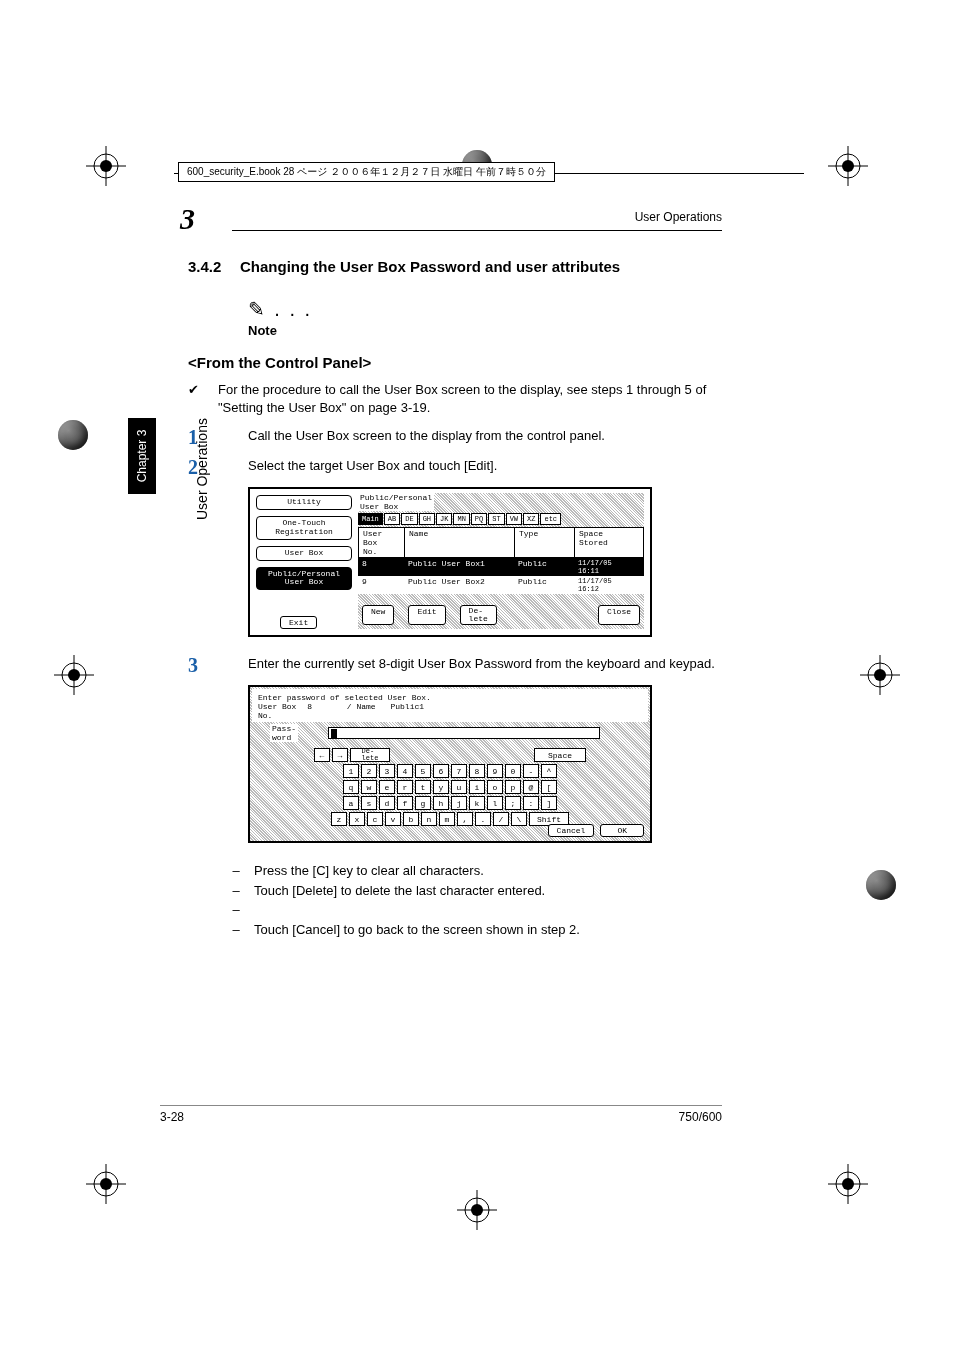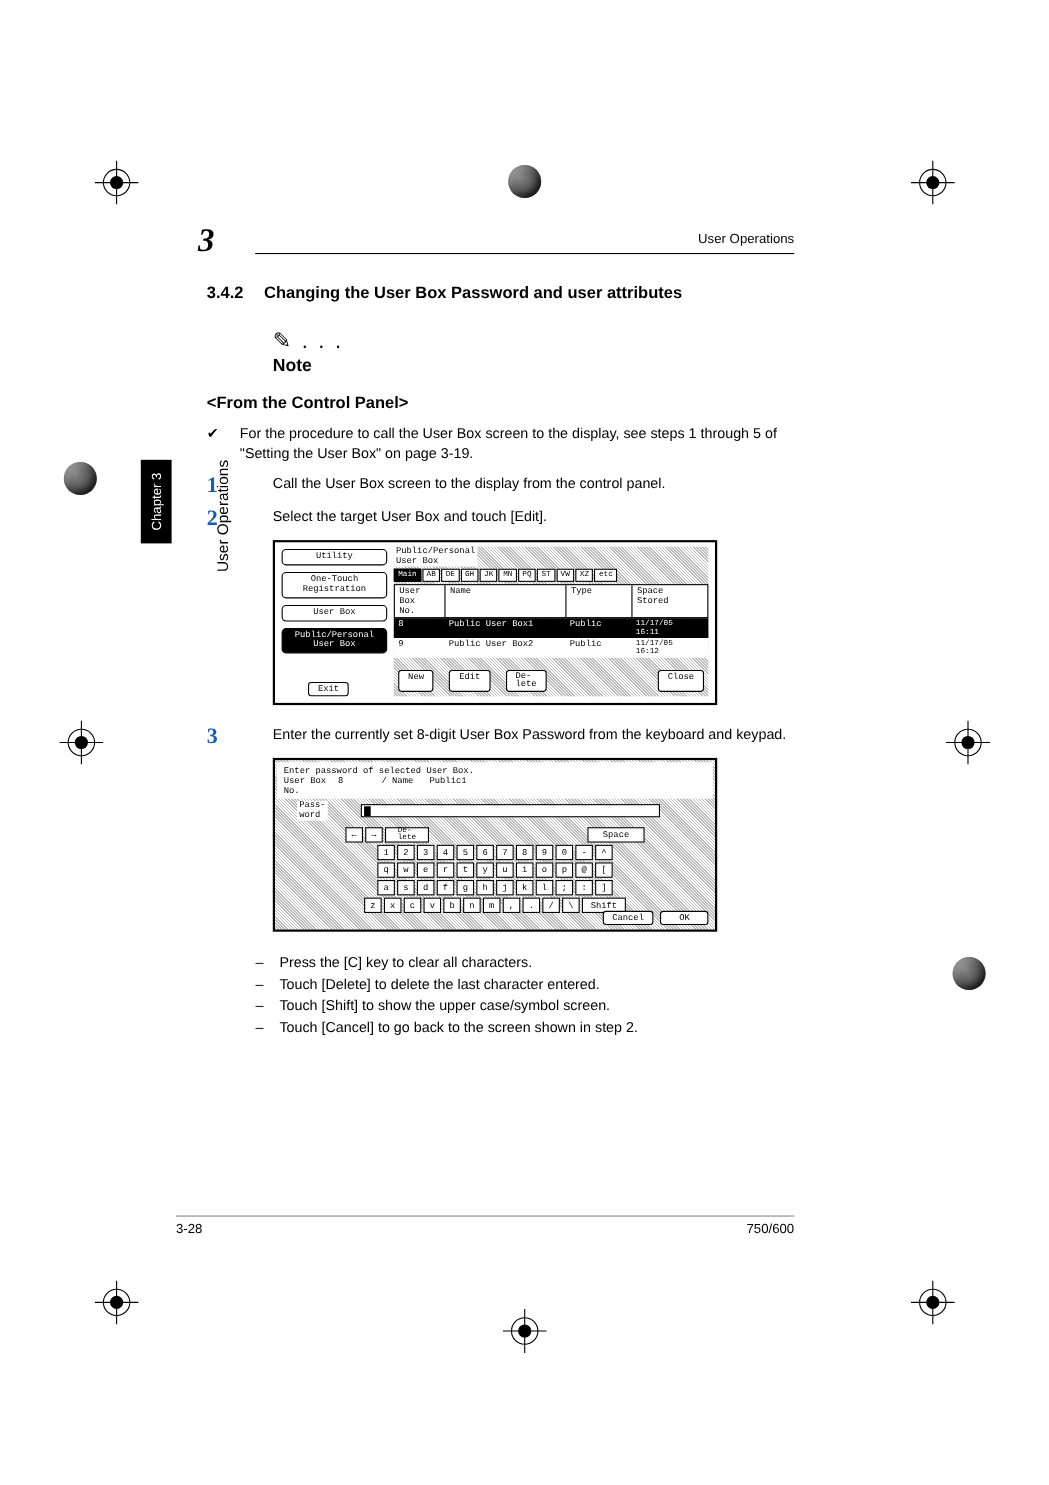--- a/index.html
+++ b/index.html
@@ -35,21 +35,21 @@
   .side-tab { position: absolute; left: 128px; top: 418px; width: 28px; height: 76px; background: #000; color: #fff; font-size: 12px; display: flex; align-items: center; justify-content: center; }
   .side-tab span { transform: rotate(-90deg); white-space: nowrap; }
   .side-label { position: absolute; left: 134px; top: 520px; font-size: 14px; transform: rotate(-90deg); transform-origin: left top; white-space: nowrap; }
   .side-label-inner { position: relative; top: 60px; }
 
   .content { position: absolute; top: 258px; left: 188px; right: 232px; }
   .sec-title { font-size: 15px; font-weight: bold; margin-bottom: 22px; }
   .sec-num { display: inline-block; width: 52px; }
   .note-block { margin-left: 60px; margin-bottom: 16px; }
   .note-icon { font-size: 20px; letter-spacing: 2px; margin-bottom: 2px; }
-  .note-word { font-size: 16px; font-weight: bold; margin-bottom: 4px; }
+  .note-word { font-size: 13px; font-weight: bold; margin-bottom: 4px; }
   .note-text { font-size: 13px; font-style: italic; line-height: 1.35; }
   .subhead { font-size: 15px; font-weight: bold; margin: 14px 0 10px 0; }
   .bullet, .step { display: flex; font-size: 13px; line-height: 1.4; margin-bottom: 10px; }
   .bullet .mk { width: 30px; flex: none; }
   .bullet .tx, .step .tx { flex: 1; }
   .step .sn { width: 30px; flex: none; font-size: 20px; font-weight: bold; font-family: Georgia, serif; color: #1a5fa8; line-height: 1; }
   .step .indent { width: 30px; flex: none; }
   .sub { display: flex; font-size: 13px; line-height: 1.5; margin-left: 30px; }
   .sub .dash { width: 36px; flex: none; text-align: center; }
 
@@ -147,20 +147,24 @@
         <circle cx="20" cy="20" r="12" fill="none" stroke="#000"></circle>
         <circle cx="20" cy="20" r="6" fill="#000"></circle>
         <line x1="20" y1="0" x2="20" y2="40" stroke="#000"></line>
         <line x1="0" y1="20" x2="40" y2="20" stroke="#000"></line>
       </svg>
     </div>
 <div class="hole hole-t"></div>
 <div class="hole hole-l"></div>
 <div class="hole hole-r"></div>
 
+<div class="hdrbar">
+  <div class="line"></div>
+  <div class="box">600_security_E.book 28 ページ ２００６年１２月２７日 水曜日 午前７時５０分</div>
+</div>
 
 <div class="rhead">User Operations</div>
 <div class="rhead-rule"></div>
 <div class="bignum">3</div>
 
 <div class="side-tab">
       <span>Chapter 3</span>
     </div>
 <div class="side-label"><span class="side-label-inner">User Operations</span></div>
 
@@ -350,21 +354,20 @@
   <div class="sub">
         <div class="dash">–</div>
         <div>Press the [C] key to clear all characters.</div>
       </div>
   <div class="sub">
         <div class="dash">–</div>
         <div>Touch [Delete] to delete the last character entered.</div>
       </div>
   <div class="sub">
         <div class="dash">–</div>
-        <div>Touch [Shift] to show the upper case/symbol screen.</div>
       </div>
   <div class="sub">
         <div class="dash">–</div>
         <div>Touch [Cancel] to go back to the screen shown in step 2.</div>
       </div>
 </div>
 
 <div class="footer">
   <span>3-28</span>
   <span>750/600</span>

